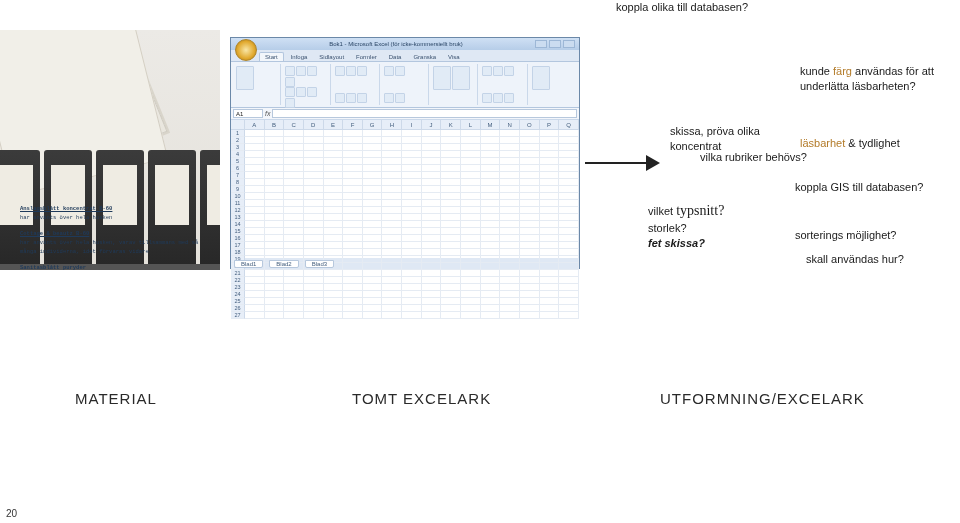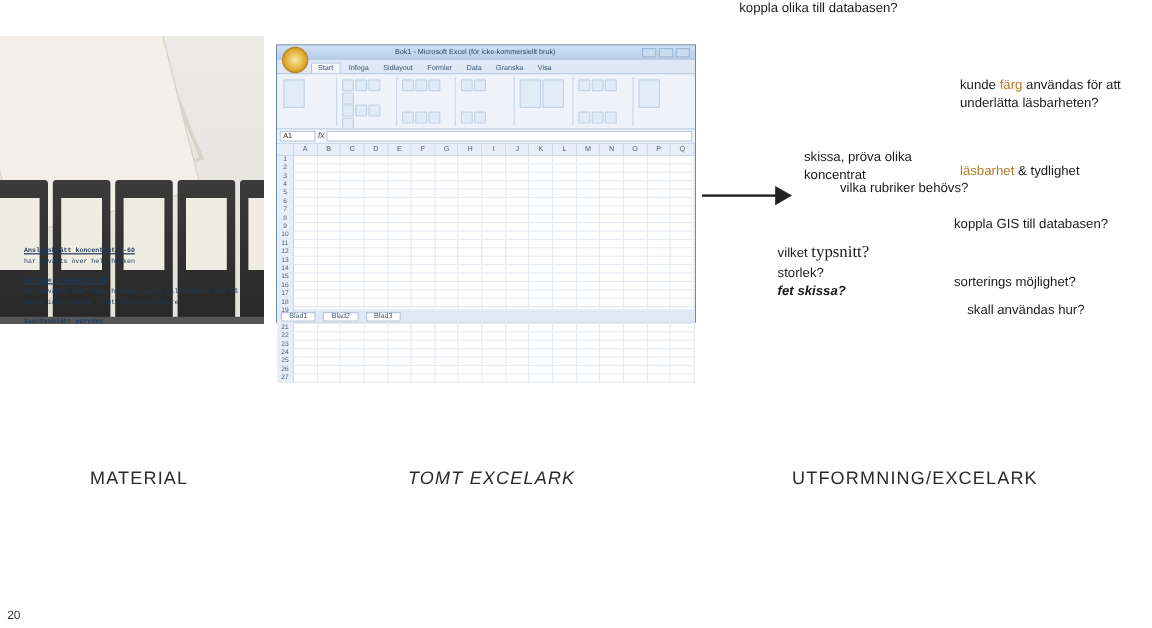--- a/index.html
+++ b/index.html
@@ -798,19 +798,19 @@
     <span>vilket </span><span class="script">typsnitt?</span><br>
     <span>storlek?</span><br>
     <b><i>fet skissa?</i></b>
   </div>
 
   <div class="ann" style="left:795px;top:228px;">sorterings möjlighet?</div>
   <div class="ann" style="left:795px;top:252px;margin-left:11px;">skall användas hur?</div>
 
   <div class="bottom-labels">
     <div class="blabel" style="left:75px;">MATERIAL</div>
-    <div class="blabel" style="left:340px;font-style:italic;">TOMT EXCELARK</div>
+    <div class="blabel" style="left:352px;">TOMT EXCELARK</div>
     <div class="blabel" style="left:660px;">UTFORMNING/EXCELARK</div>
   </div>
 
 
   <div class="pagenum">20</div>
 </div>
 
 </body></html>

